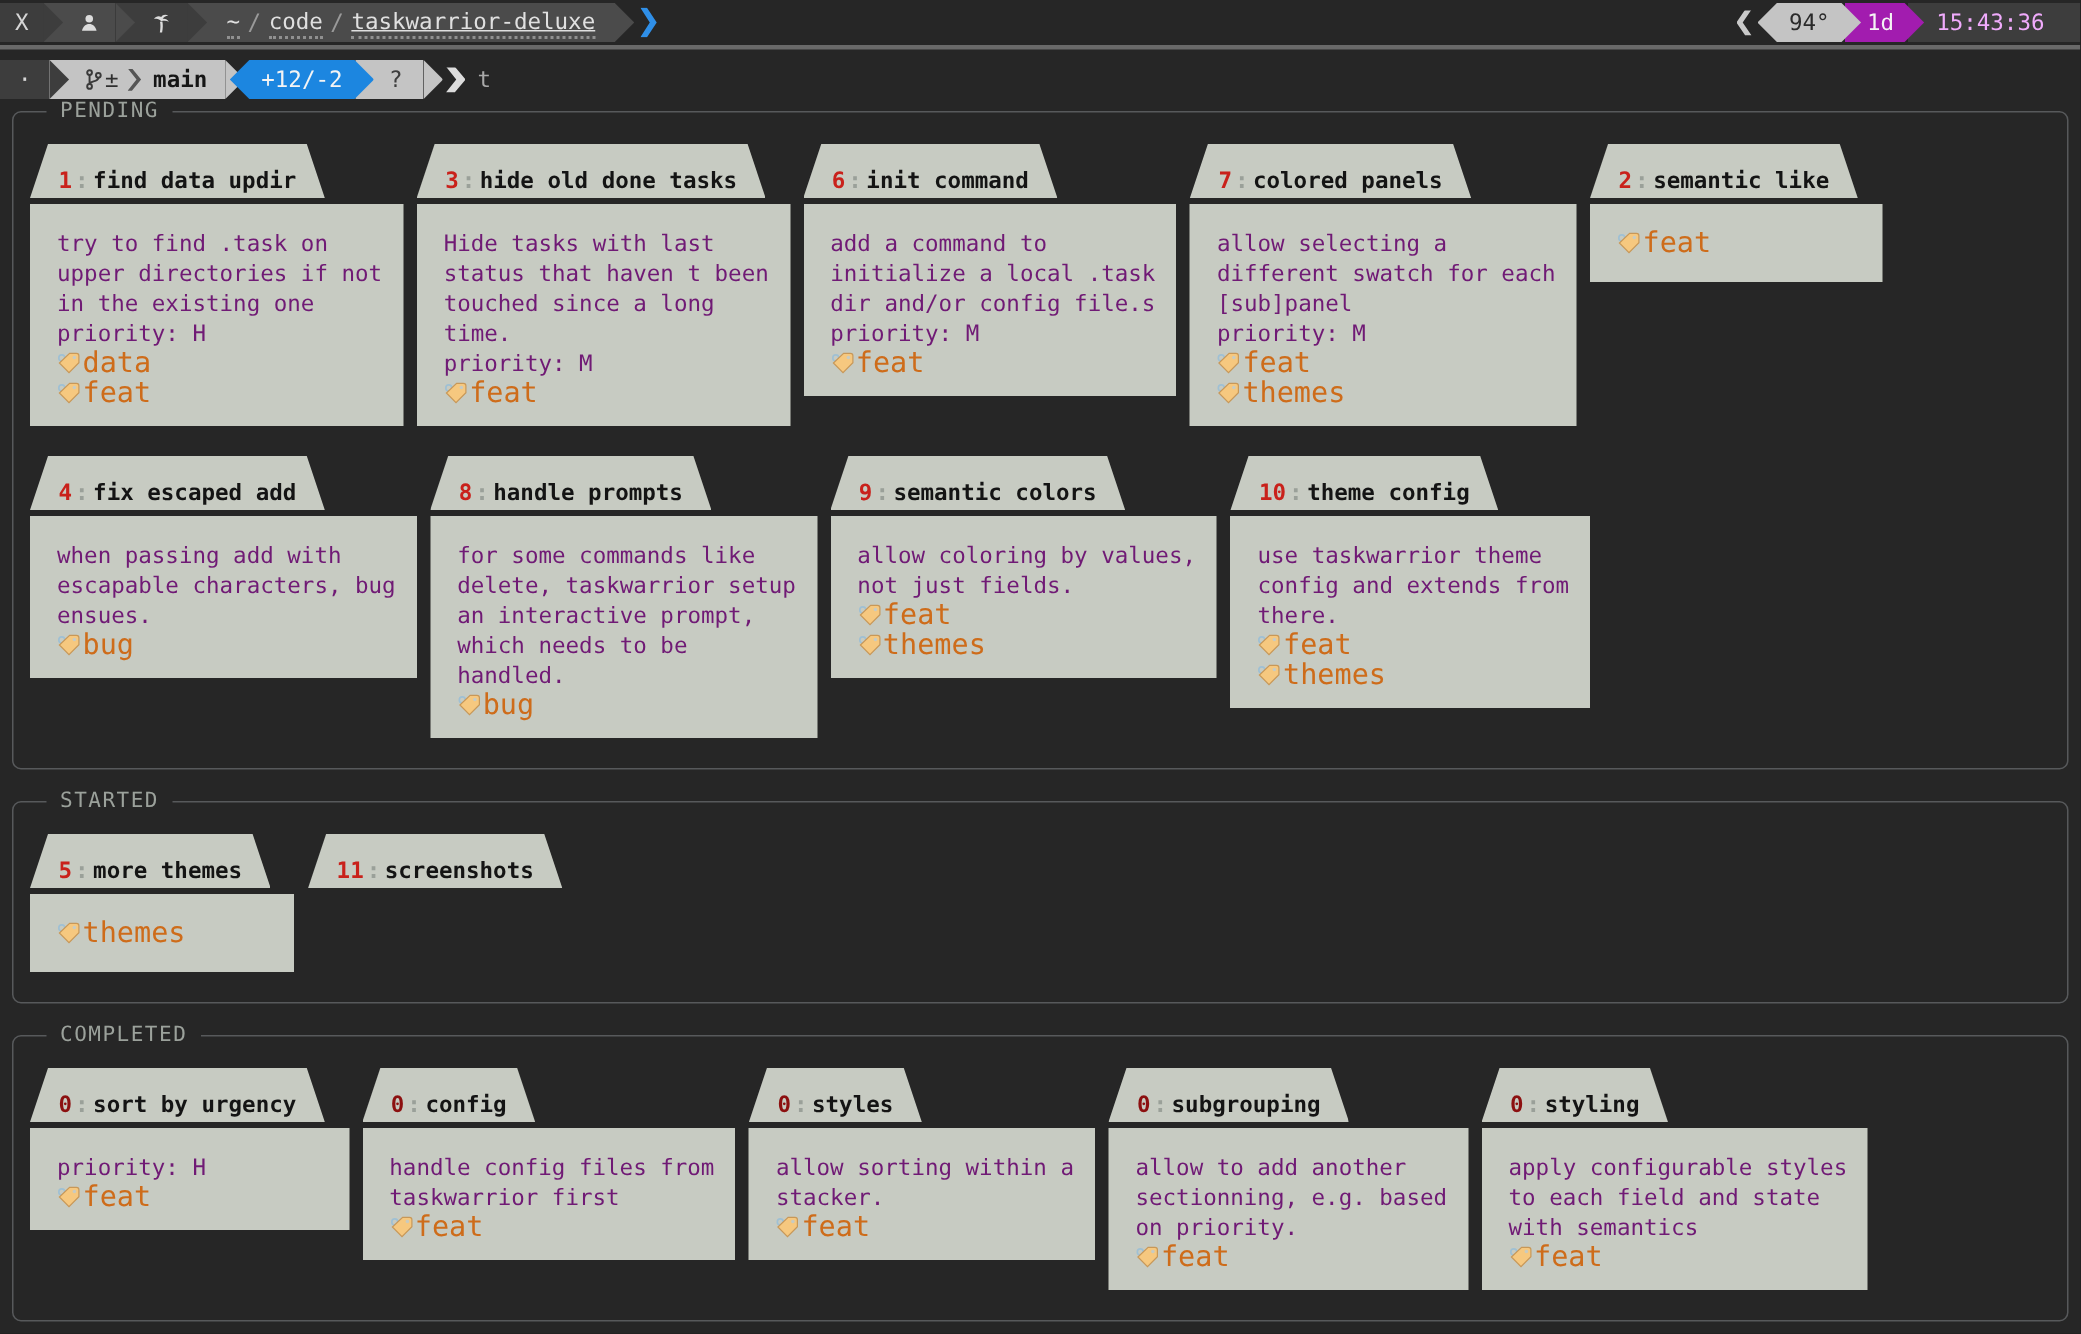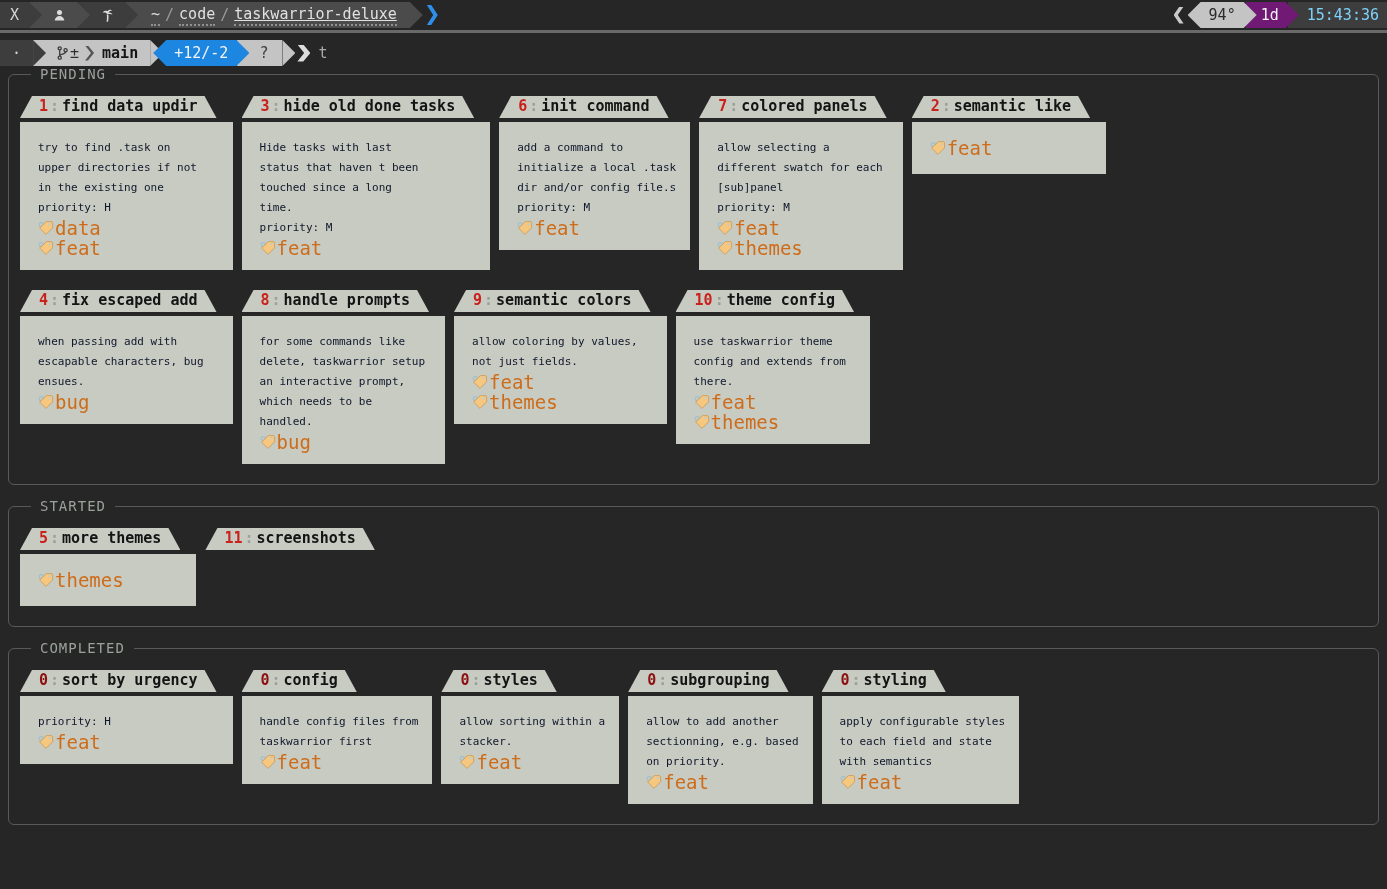--- a/index.html
+++ b/index.html
@@ -34,26 +34,26 @@
     clip-path:polygon(0 0,32% 0,100% 50%,32% 100%,0 100%,66% 50%); }
   .chev-bold { width:13px; height:17px; background:#dcdcdc; margin:0 8px 0 2px;
     clip-path:polygon(0 0,45% 0,100% 50%,45% 100%,0 100%,52% 50%); }
 
   
   .pseg { display:inline-flex; align-items:center; height:26px; padding:0 21px; white-space:pre; position:relative; }
   .pseg-blue { background:#1c86e0; color:#f4f4f4;
     clip-path:polygon(0 50%,13px 0,calc(100% - 13px) 0,100% 50%,calc(100% - 13px) 100%,13px 100%); }
   .pseg-grey { background:#c4c4c4; color:#2a2a2a;
     clip-path:polygon(0 50%,13px 0,calc(100% - 13px) 0,100% 50%,calc(100% - 13px) 100%,13px 100%); }
-  .pseg-rarrow { background:#701a75; color:#f4f4f4; padding:0 20px 0 15px;
+  .pseg-rarrow { background:#a21caf; color:#f4f4f4; padding:0 20px 0 15px;
     clip-path:polygon(0 0,calc(100% - 13px) 0,100% 50%,calc(100% - 13px) 100%,0 100%); }
 
   .tb-right .pseg-rarrow { margin-left:-11px; z-index:1; }
   .tb-right .pseg-grey { z-index:2; }
-  .time-seg { background:#3d3d3d; color:#7dd3fc; margin-left:-11px; padding:0 8px 0 19px; z-index:0; }
+  .time-seg { background:#3d3d3d; color:#f0abfc; margin-left:-11px; padding:0 24px 0 19px; z-index:0; }
 
   .bar-divider { height:3px; background:#696969; }
 
   .promptbar { margin-top:5px; }
   .dot-seg { padding:0 12px; }
   .git-seg { padding:0 12px 0 10px; font-weight:normal; }
   .git-seg .branch { font-weight:bold; color:#161616; }
   .git-seg .pm { margin-left:1px; color:#2f2f2f; }
   .diff-seg { margin-left:-10px; z-index:3; }
   .q-seg { margin-left:-12px; z-index:1; padding:0 14px 0 22px; color:#3d3d3d; }
@@ -67,28 +67,28 @@
     margin:0 8px 21px; padding:21px 11px 20px; }
   .section-label { position:absolute; top:-9px; left:22px; background:#262626;
     padding:0 9px; color:#9ba19b; font-size:14px; letter-spacing:1px; }
   .rows { display:flex; flex-direction:column; gap:20px; }
   .row { display:flex; gap:9px; align-items:flex-start; }
 
   
   .card { display:flex; flex-direction:column; align-items:stretch; cursor:default; }
   .tab-wrap { align-self:flex-start; display:flex; border-bottom:4px solid #262626; max-width:100%; }
   .tab { background:#c7cbc2; clip-path:polygon(12px 0,calc(100% - 12px) 0,100% 100%,0 100%);
-    padding:1px 19px 2px; font-weight:bold; font-size:15px; line-height:19px; white-space:pre; }
+    padding:15px 19px 2px; font-weight:bold; font-size:15px; line-height:19px; white-space:pre; }
   .tab-tail { width:16px; }
   .card-num { color:#c9211b; }
   .section.done .card-num { color:#8c1010; }
   .card-colon { color:#9aa099; margin:0 3px 0 2px; }
   .card-title { color:#141414; }
   .card-body { background:#c7cbc2; padding:16px 14px 12px 18px; min-height:52px; }
-  .card-text { white-space:pre; color:#0f172a; font-size:11px; line-height:20px; }
+  .card-text { white-space:pre; color:#701a75; font-size:15px; line-height:20px; }
   .tag { display:flex; align-items:center; height:20px; gap:1px; color:#ce6c1a; font-size:19px; }
   .tag-icon { width:16px; height:16px; flex:none; }
 </style>
 </head>
 <body>
 
 <div class="screen">
 
   <div class="topbar">
     <div class="tb-left">

